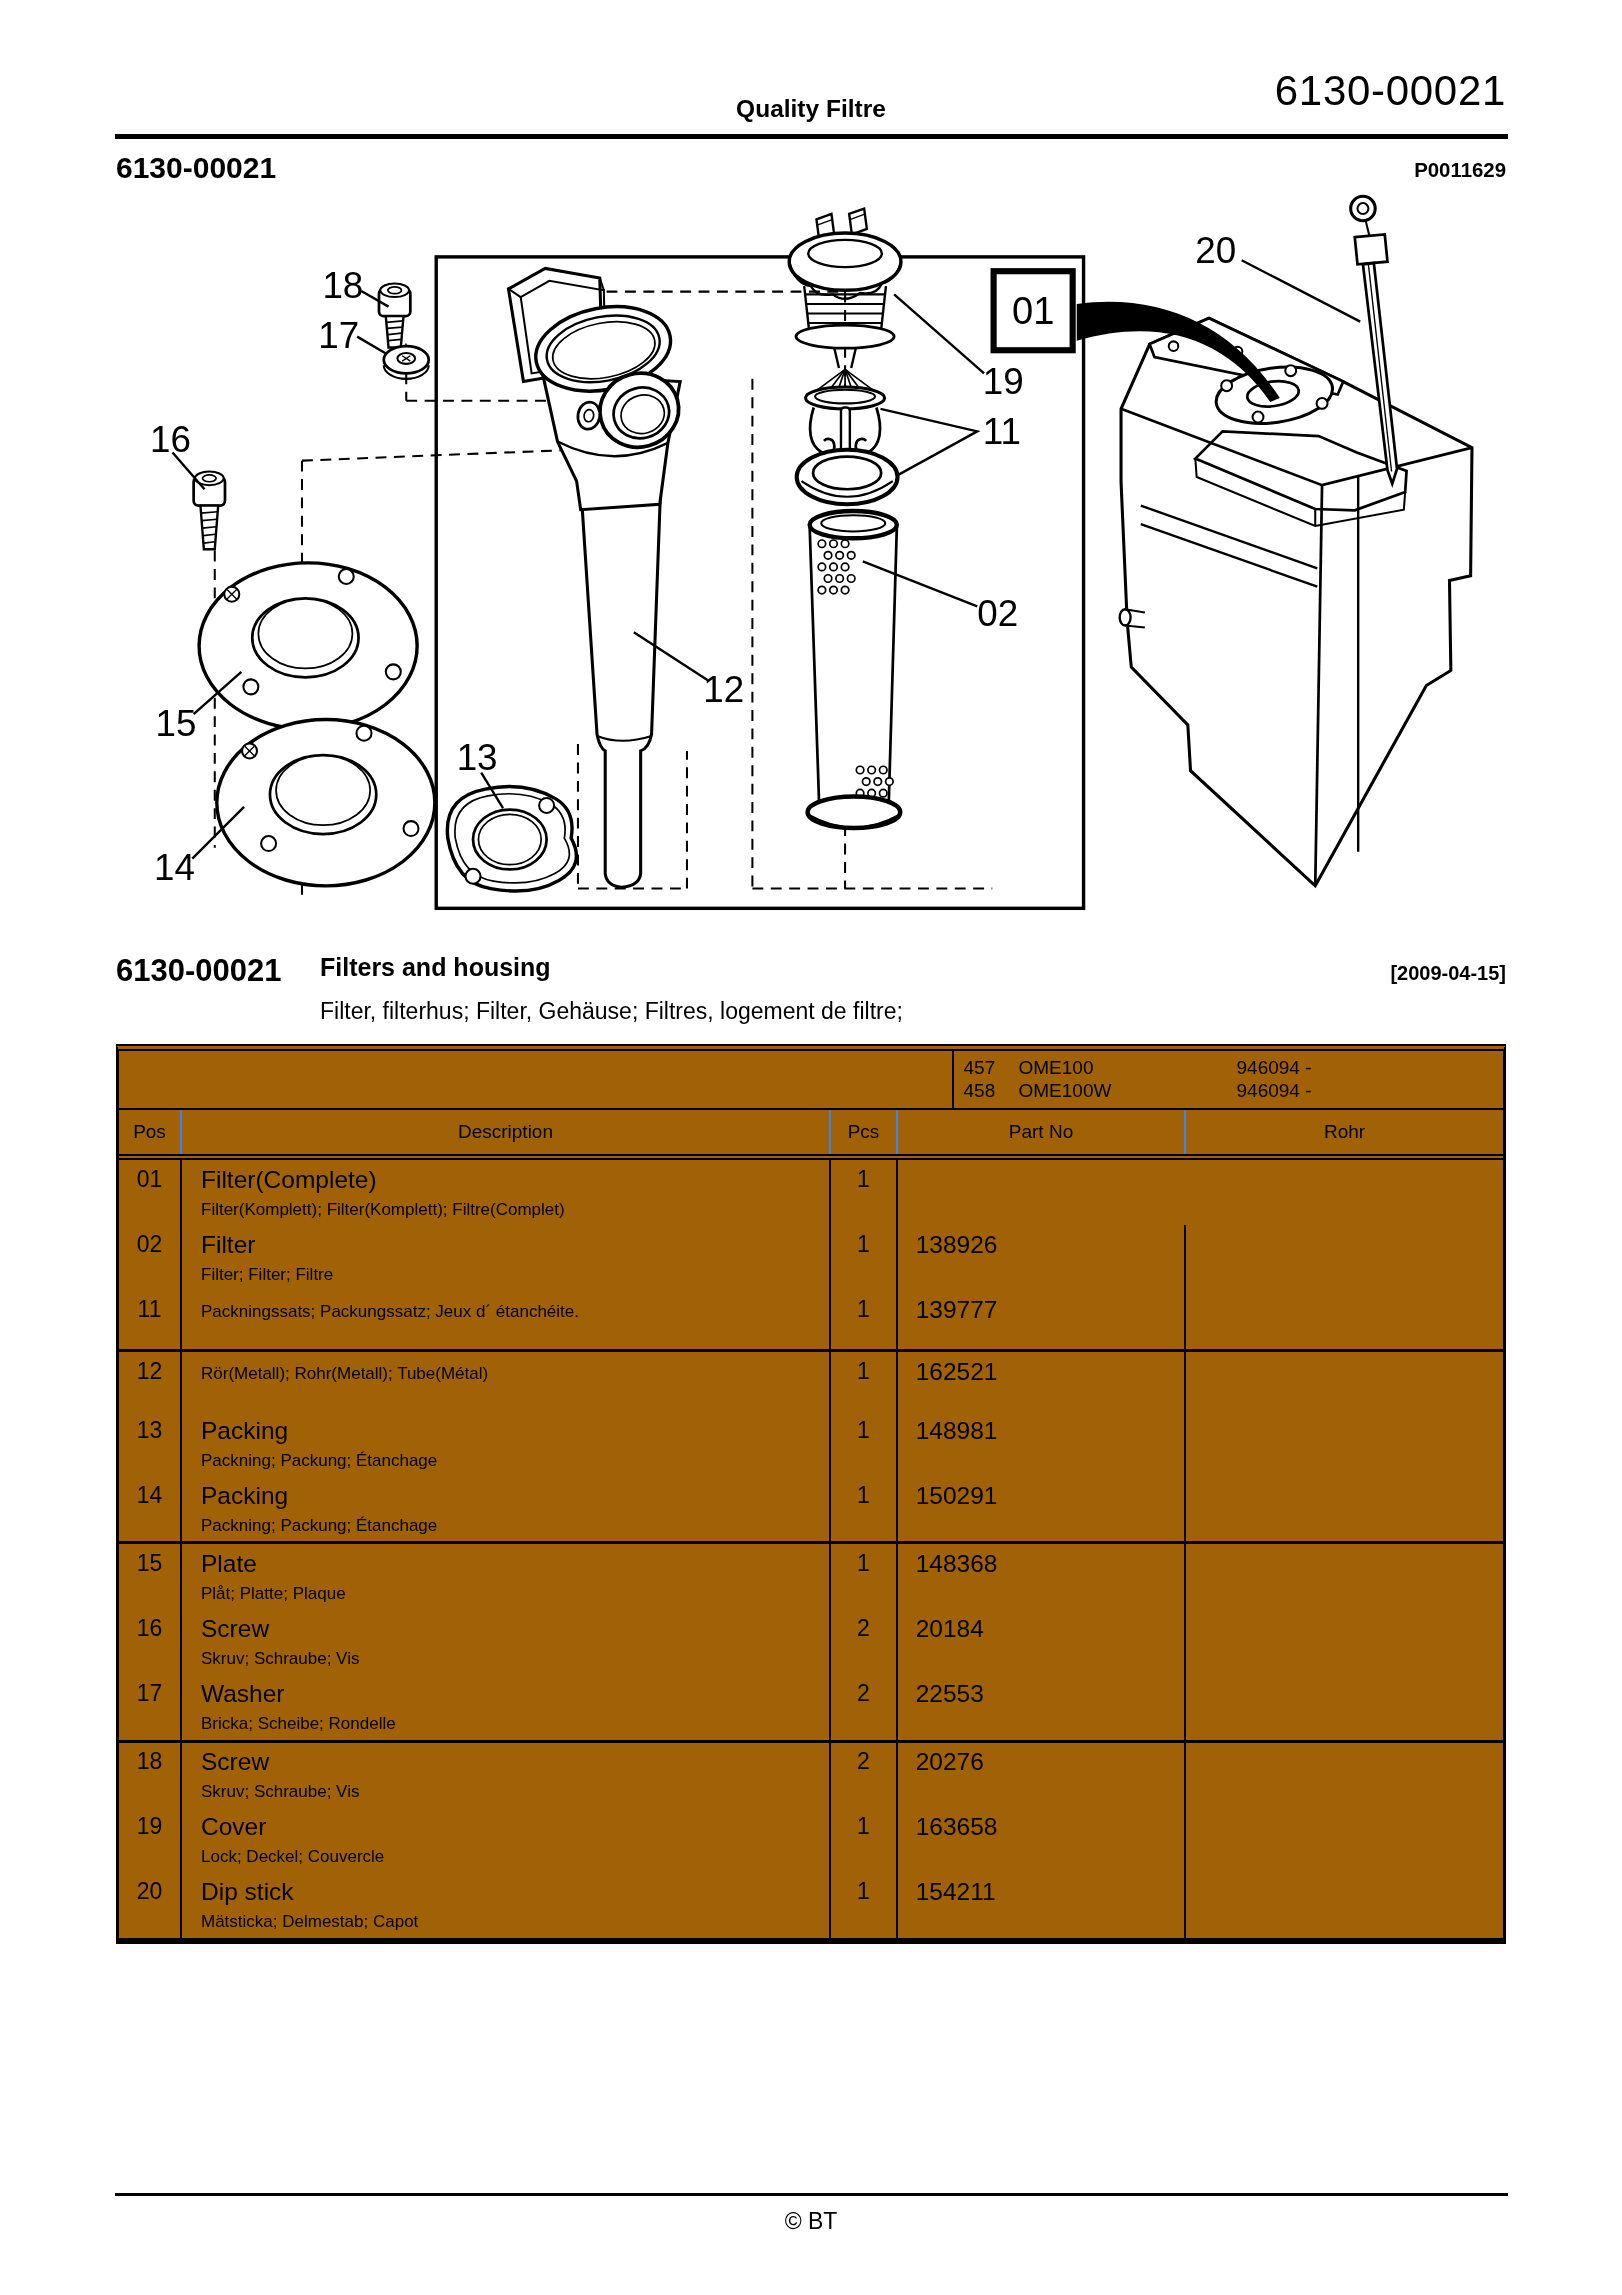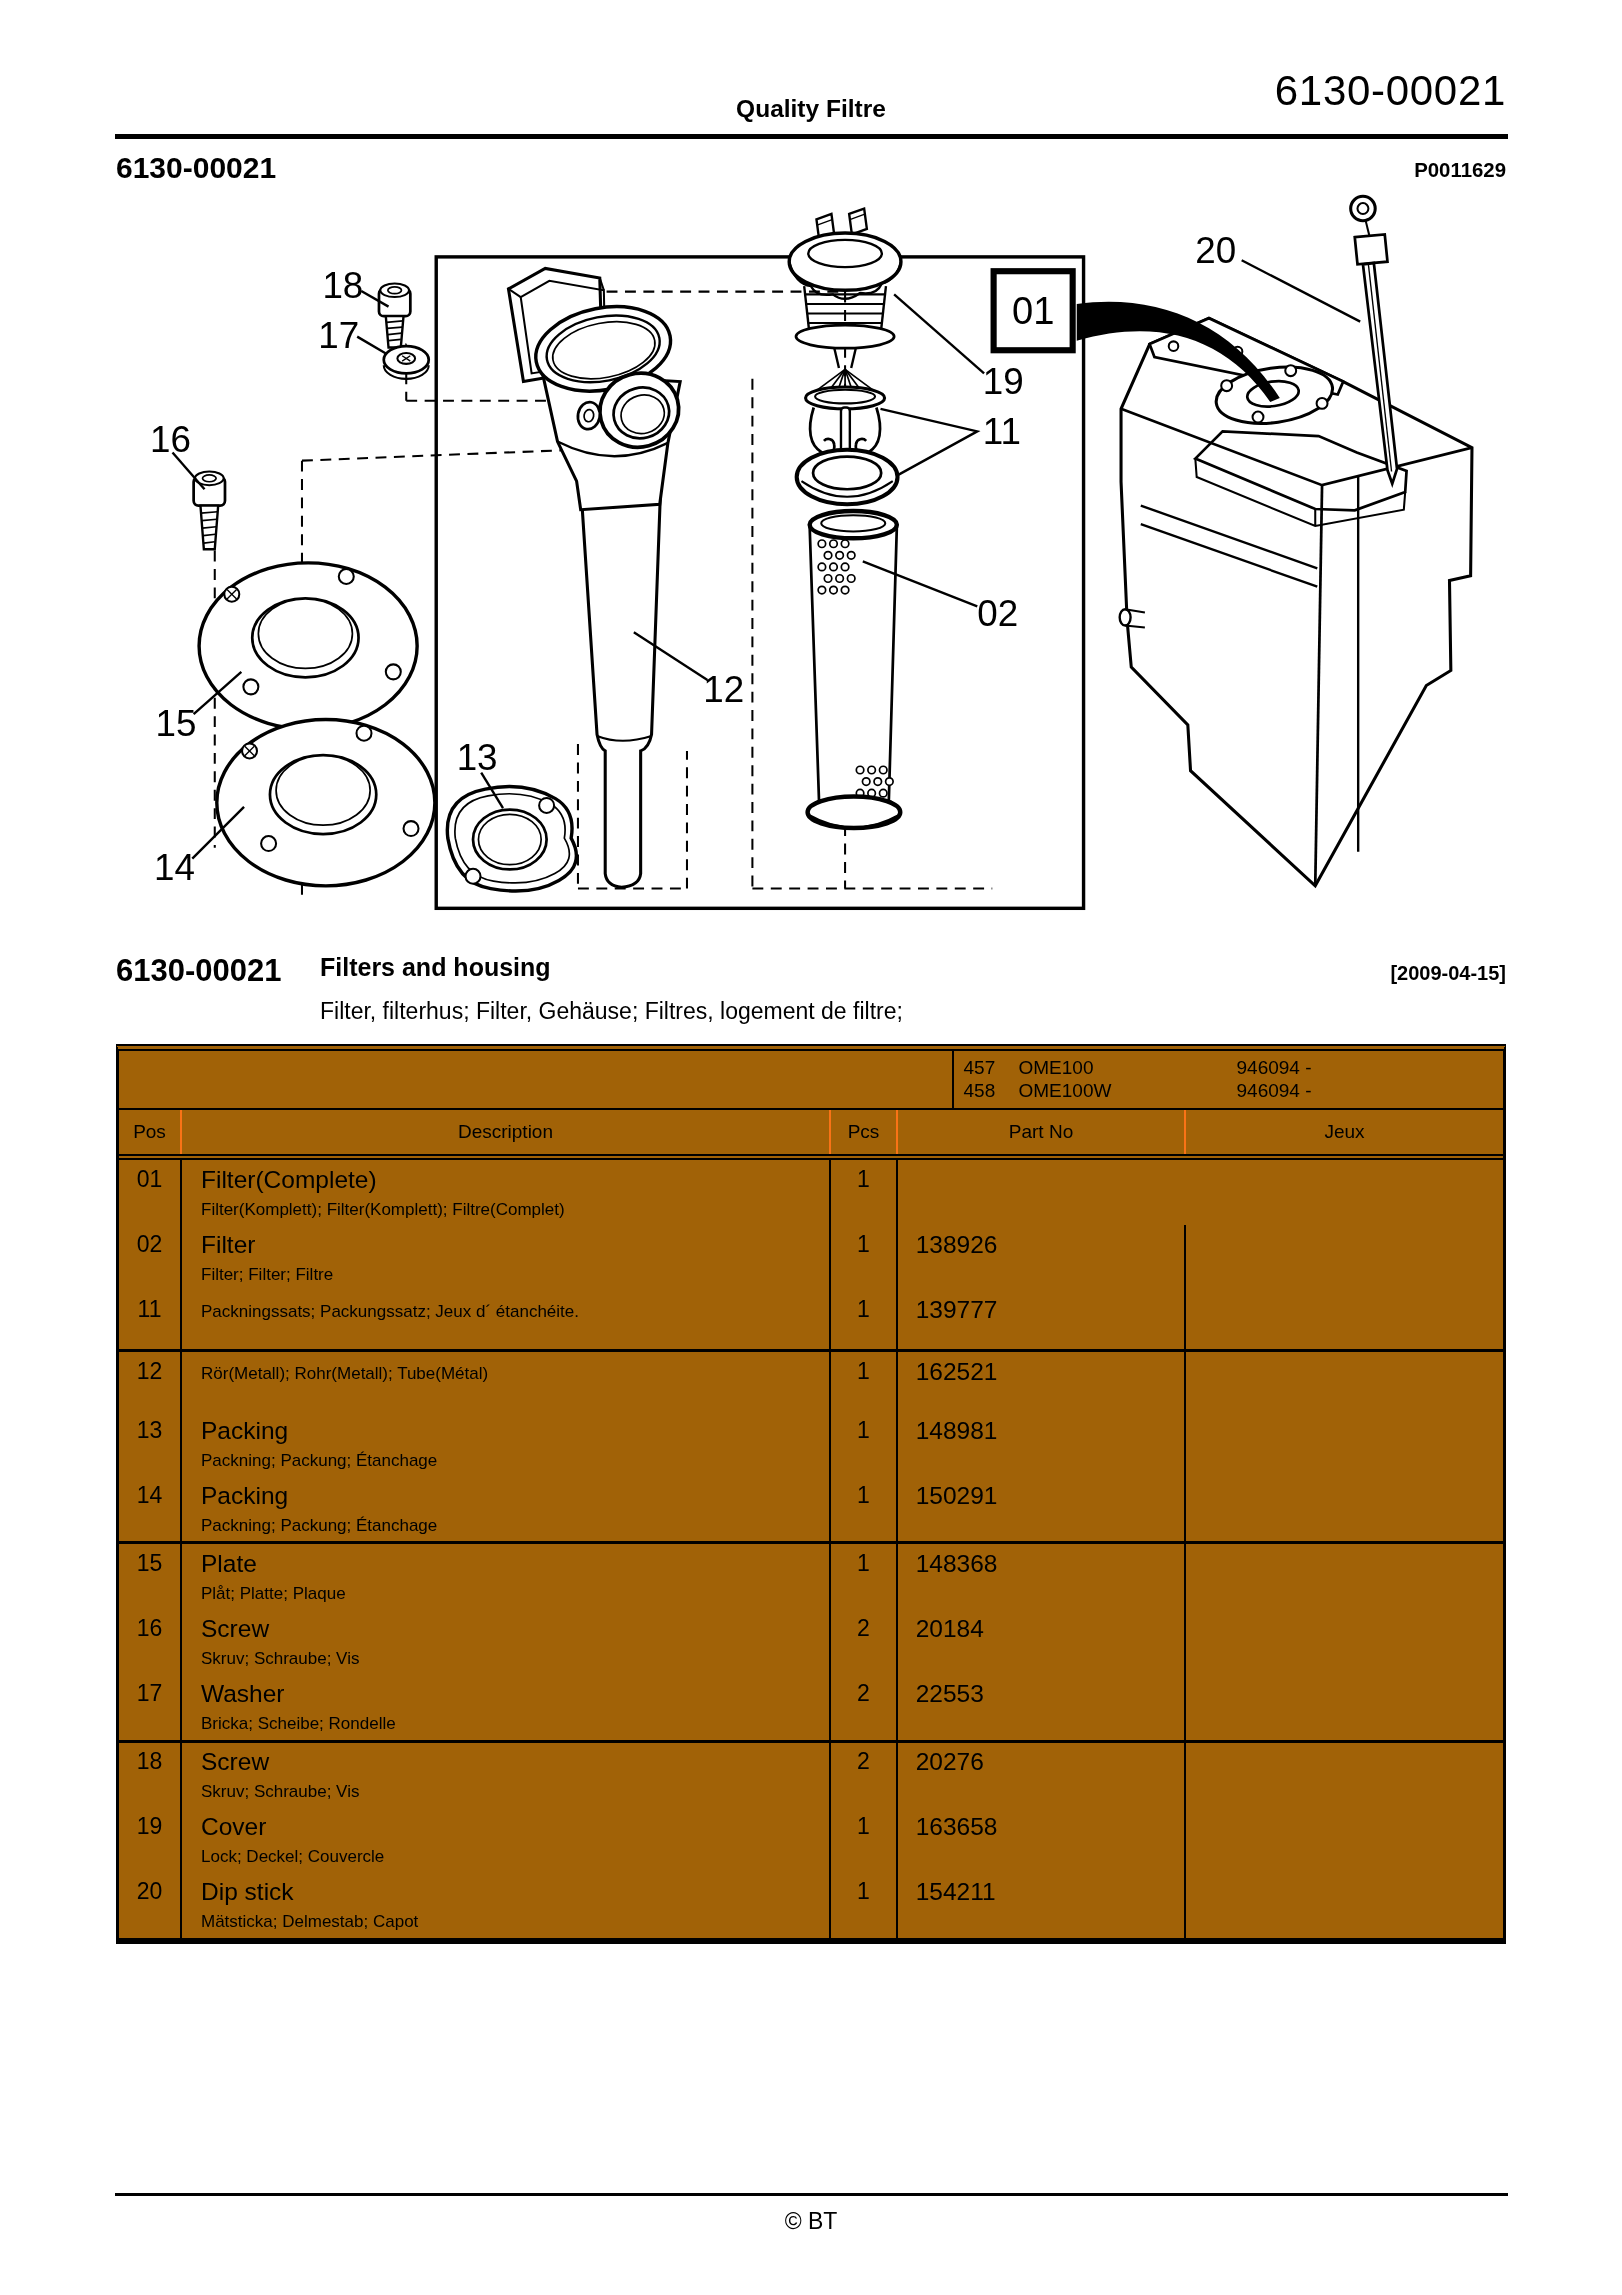--- a/index.html
+++ b/index.html
@@ -21,21 +21,21 @@
   .tbl{position:absolute;left:116px;top:1044px;width:1390px;background:#a16207;
        border:3.4px solid #000;border-top:7.5px double #000;border-bottom:6.8px solid #000;box-sizing:border-box;}
   .variants{display:flex;border-bottom:2.7px solid #000;height:57px;}
   .v-left{width:835px;border-right:2.7px solid #000;box-sizing:border-box;}
   .v-right{flex:1;padding:6.1px 0 0 9.5px;font-size:19px;line-height:22.5px;}
   .v-line{display:flex;}
   .v-code{width:55px;}
   .v-model{width:218px;}
   .grid{display:grid;grid-template-columns:61px 649px 67px 288px 1fr;}
   .hrow{border-bottom:6.1px double #000;height:44px;font-size:19px;}
-  .hrow > div{border-left:2px solid #f97316;display:flex;align-items:center;justify-content:center;}
+  .hrow > div{border-left:2px solid #3b82f6;display:flex;align-items:center;justify-content:center;}
   .hrow > div:first-child{border-left:none;}
   .trow{min-height:59px;}
   .trow > div{border-left:2px solid #000;padding-top:5.5px;box-sizing:border-box;}
   .trow > div:first-child{border-left:none;}
   .trow.group-end{border-bottom:3.4px solid #000;}
   .c-pos{text-align:center;font-size:23px;}
   .c-desc{padding-left:19px;padding-bottom:5.5px;}
   .c-desc .t{font-size:24.5px;}
   .c-desc .s{font-size:17px;margin-top:6.1px;}
   .c-pcs{text-align:center;font-size:23px;}
@@ -345,21 +345,21 @@
             <span class="v-model">OME100W</span>
             <span class="v-serial">946094 -</span>
           </div>
         </div>
     </div>
     <div class="grid hrow">
       <div>Pos</div>
       <div>Description</div>
       <div>Pcs</div>
       <div>Part No</div>
-      <div>Jeux</div>
+      <div>Rohr</div>
     </div>
     <div id="rows">
   <div class="grid trow">
     <div class="c-pos">01</div>
     <div class="c-desc">
       <div class="t">Filter(Complete)</div>
       <div class="s">Filter(Komplett); Filter(Komplett); Filtre(Complet)</div>
     </div>
     <div class="c-pcs">1</div>
     <div class="c-note"></div>

